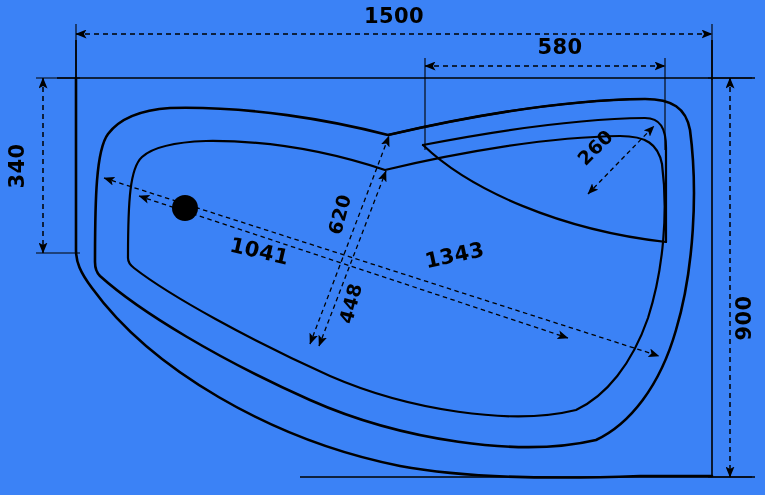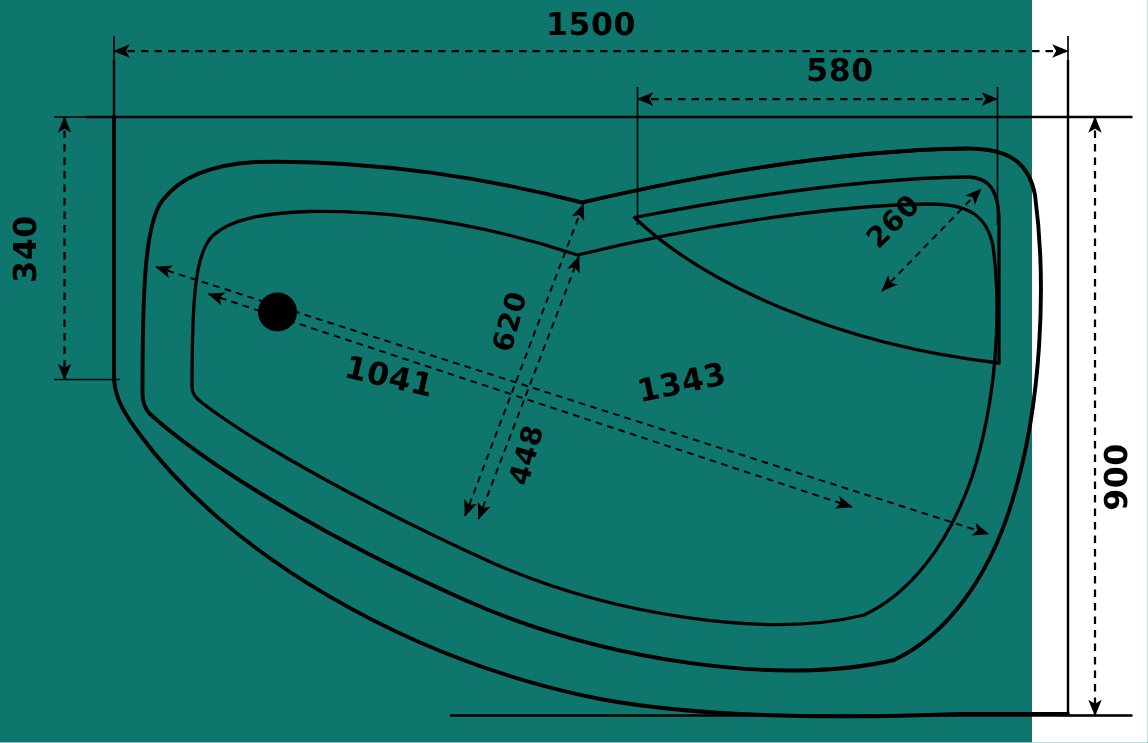--- a/index.html
+++ b/index.html
@@ -8,23 +8,23 @@
     background: #ffffff;
   }
   body {
     width: 765px;
     height: 495px;
     overflow: hidden;
     font-family: "DejaVu Sans", sans-serif;
   }
   #drawing-root {
     position: relative;
-    width: 688px;
+    width: 765px;
     height: 495px;
-    background: #0f766e;
+    background: #3b82f6;
   }
   svg#technical-drawing {
     display: block;
     width: 765px;
     height: 495px;
   }
   .tub-outline {
     fill: none;
     stroke: #000000;
     stroke-width: 2.6;

